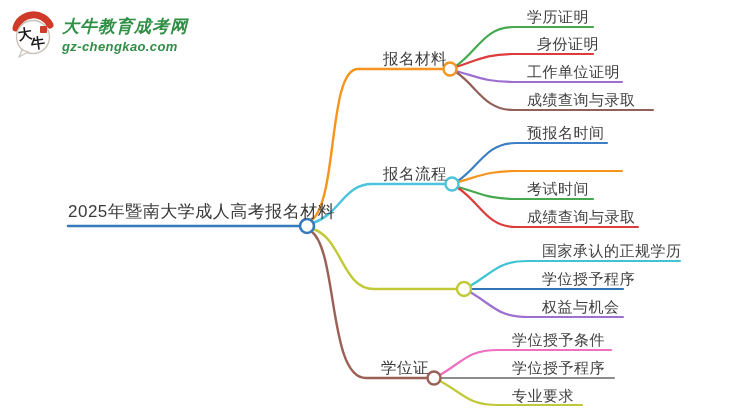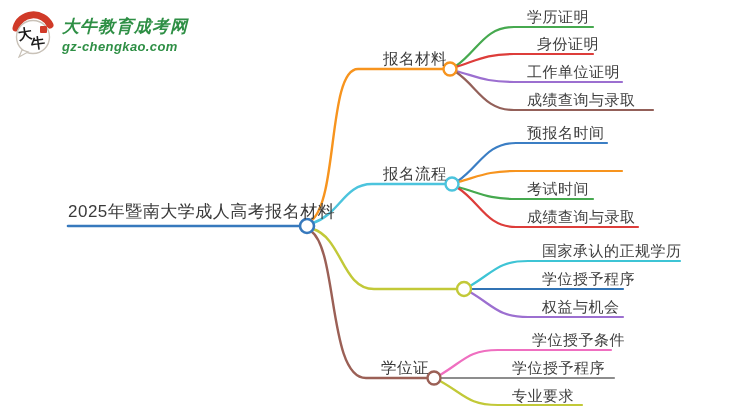--- a/index.html
+++ b/index.html
@@ -72,21 +72,21 @@
   <div class="label" style="left:527px;top:91px;">成绩查询与录取</div>
 
   <div class="label" style="left:527px;top:124px;">预报名时间</div>
   <div class="label" style="left:527px;top:180px;">考试时间</div>
   <div class="label" style="left:527px;top:208px;">成绩查询与录取</div>
 
   <div class="label" style="left:542px;top:242px;">国家承认的正规学历</div>
   <div class="label" style="left:542px;top:270px;">学位授予程序</div>
   <div class="label" style="left:542px;top:298px;">权益与机会</div>
 
-  <div class="label" style="left:512px;top:331px;margin-left:20px;">学位授予条件</div>
+  <div class="label" style="left:512px;top:331px;">学位授予条件</div>
   <div class="label" style="left:512px;top:359px;">学位授予程序</div>
   <div class="label" style="left:512px;top:387px;">专业要求</div>
 
   <div class="logo">
     <svg width="46" height="48" viewBox="0 0 46 48">
       <path d="M6 18 A18 17 0 0 1 40 15" fill="none" stroke-width="7" stroke-linecap="round" stroke="#d03a28"></path>
       <circle cx="23" cy="27" r="16.5" fill="#ffffff" stroke="#c9c2b8" stroke-width="1.4"></circle>
       <path d="M12 40 L9 47 L18 42 Z" fill="#ffffff" stroke="#c9c2b8" stroke-width="1.2"></path>
       <rect x="30" y="16" width="7" height="7" rx="1" fill="#d03a28"></rect>
       <text x="8" y="29" font-size="14" font-weight="bold" fill="#1c1c1c" font-family="'Liberation Serif','DejaVu Serif',serif" transform="rotate(-8 14 24)">大</text>

